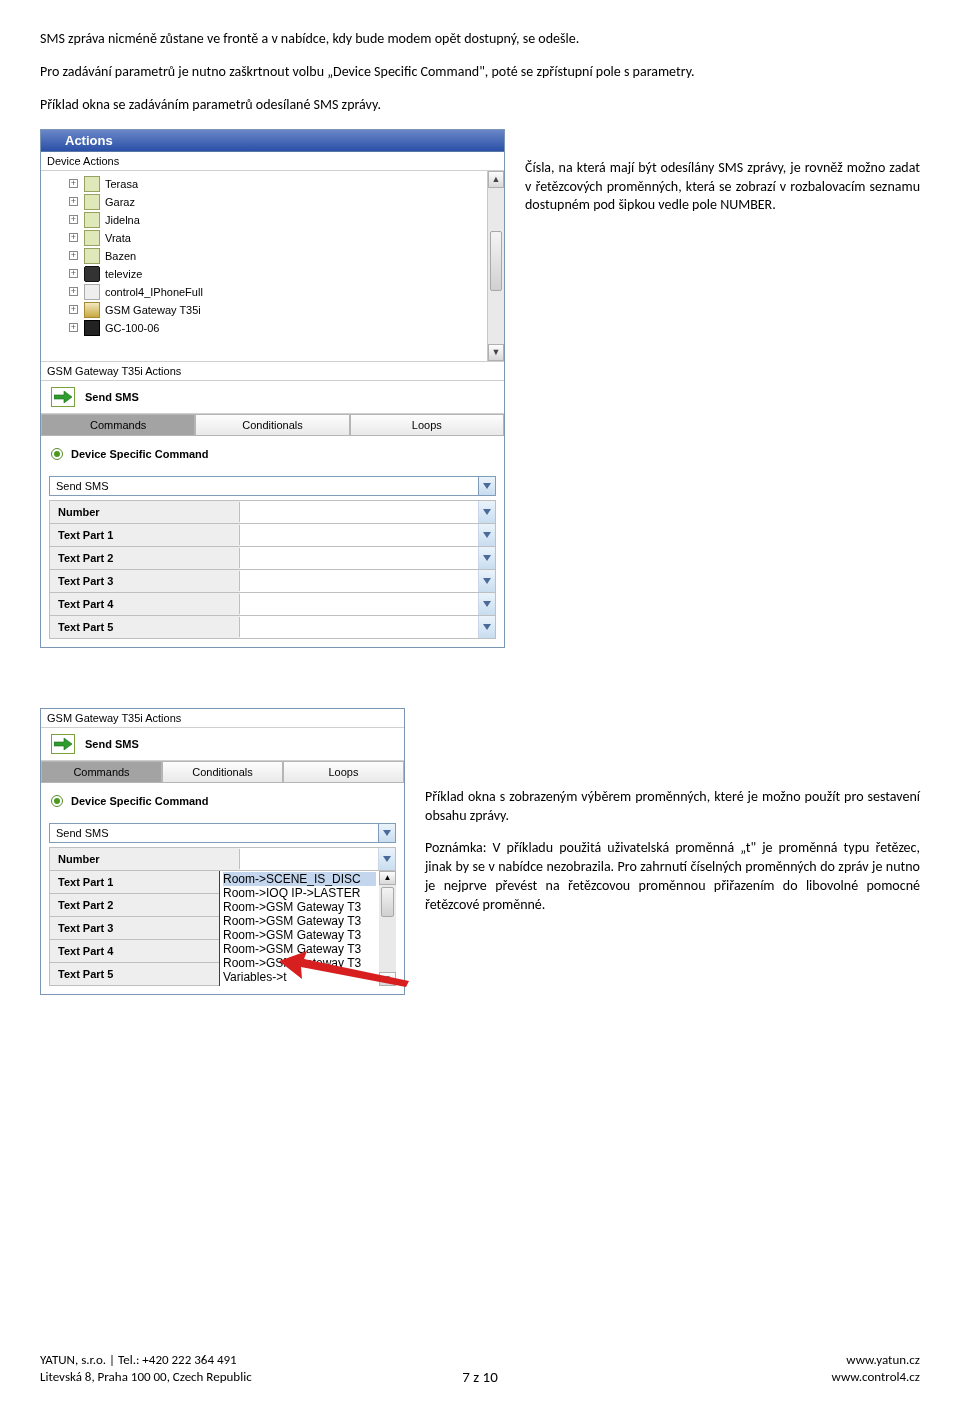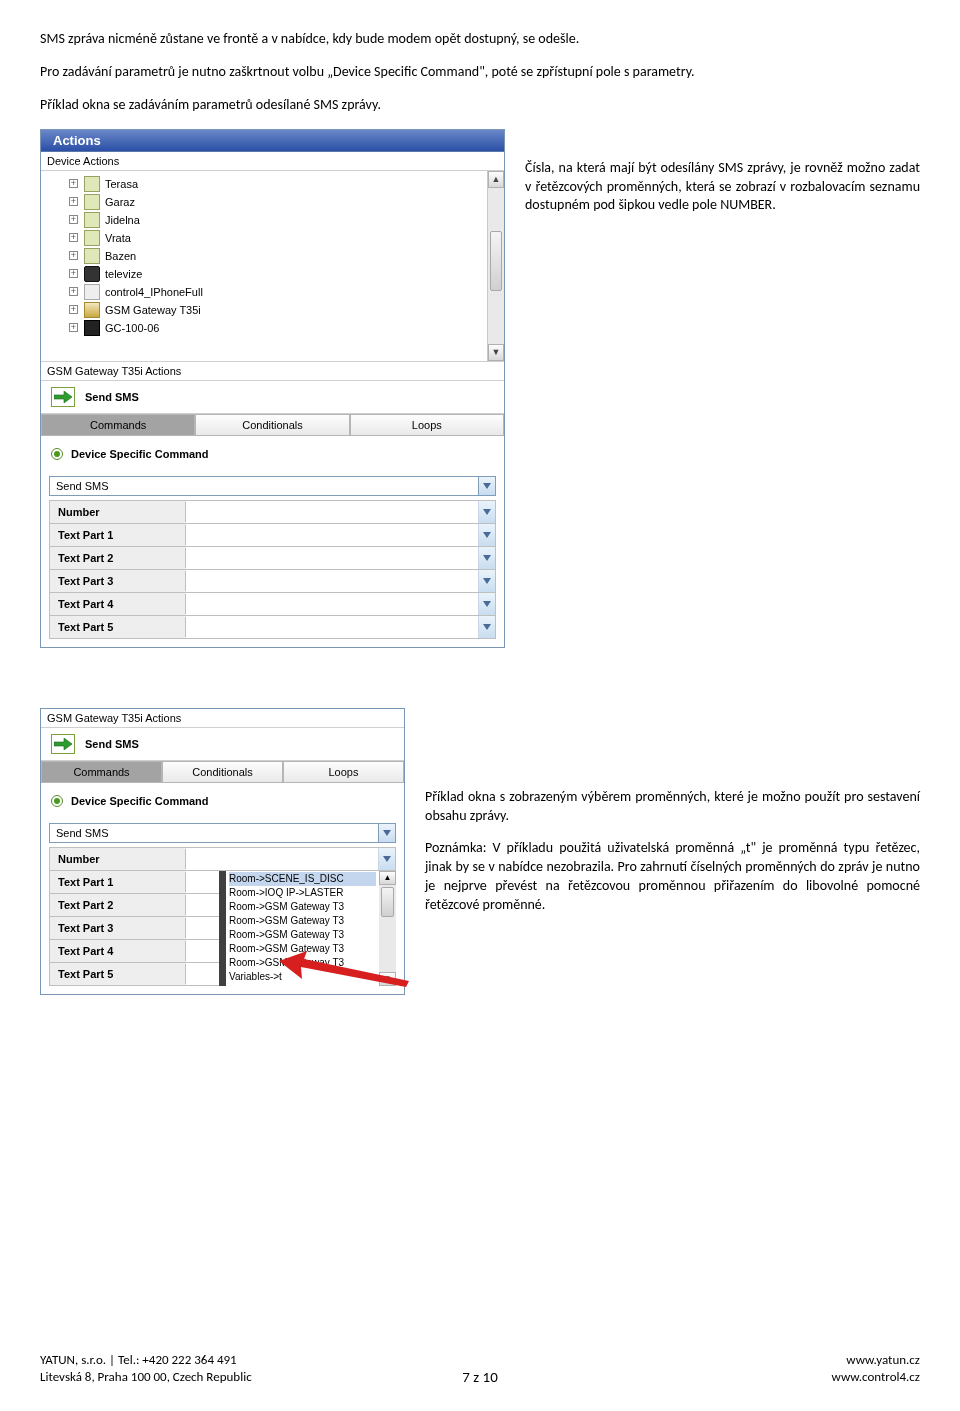--- a/index.html
+++ b/index.html
@@ -18,21 +18,21 @@
   .panel {
     border: 1px solid #7a96b5;
     background: #fff;
     font-family: Tahoma, Arial, sans-serif;
     font-size: 11px;
   }
   .panel-header {
     background: linear-gradient(#6a87c8, #2a4fa6);
     color: #fff;
     font-weight: bold;
-    padding: 3px 12px;
+    padding: 3px 24px;
     font-size: 13px;
     border-bottom: 1px solid #5a77a8;
   }
   .section-label {
     background: #fff;
     padding: 3px 6px;
     border-bottom: 1px solid #cfcfcf;
     font-size: 11px;
   }
   .tree {
@@ -138,44 +138,44 @@
   }
   .combo-btn svg{width:8px;height:6px;}
   .field-row {
     display:flex; align-items:center;
     border:1px solid #bfbfbf;
     border-top:none;
     background:#eee;
   }
   .field-row.first{border-top:1px solid #bfbfbf;}
   .field-label{
-    width:136px; padding:4px 8px; font-weight:bold; font-size:11px;
+    width:190px; padding:4px 8px; font-weight:bold; font-size:11px;
     background:#eee; border-right:1px solid #bfbfbf;
   }
   .field-input{
     flex:1; background:#fff; height:22px; position:relative;
   }
   .field-chevron{
     position:absolute; right:0; top:0; bottom:0; width:17px;
     border-left:1px solid #c8d6e8;
     background:linear-gradient(#eaf3fb,#c8ddf0);
     display:flex;align-items:center;justify-content:center;
   }
   .fields-wrap{margin:0 8px 8px 8px;}
   .row1 { display:flex; align-items:flex-start; gap:20px; }
   .row1 .panel{width:465px;}
   .row1 .side-text{flex:1; padding-top:30px;}
   .row2 { display:flex; align-items:flex-start; gap:20px; margin-top:60px;}
   .row2 .panel{width:365px;}
   .row2 .side-text{flex:1; padding-top:80px;}
   .listbox {
     position:absolute; top:0; bottom:0; left:0; right:17px;
-    border-left:7px solid #404040;
+    border-left:1px solid #404040;
     background:#fff; overflow:hidden;
-    font-size:10px; line-height:14px; padding:1px 3px;
+    font-size:12px; line-height:14px; padding:1px 3px;
   }
   .listbox .hl{background:#c4d6ed;}
   .list-scroll{
     position:absolute; right:0; top:0; bottom:0; width:17px;
     background:#e9e9e9;
   }
   .list-scroll .b{position:absolute;left:0;right:0;height:14px;background:linear-gradient(#fdfdfd,#d8d8d8);border:1px solid #b0b0b0;display:flex;align-items:center;justify-content:center;font-size:8px;}
   .list-scroll .up{top:0;} .list-scroll .down{bottom:0;}
   .list-scroll .th{position:absolute;left:2px;right:2px;top:16px;height:30px;background:linear-gradient(#f4f4f4,#d0d0d0);border:1px solid #a8a8a8;border-radius:2px;}
   .red-arrow{position:absolute; width:140px; height:40px; pointer-events:none;}

